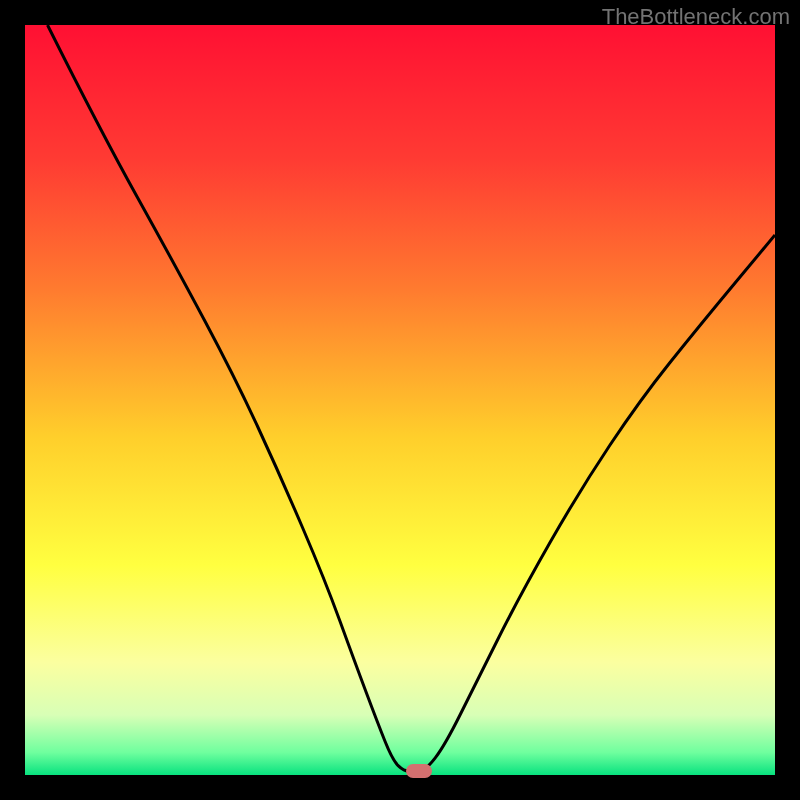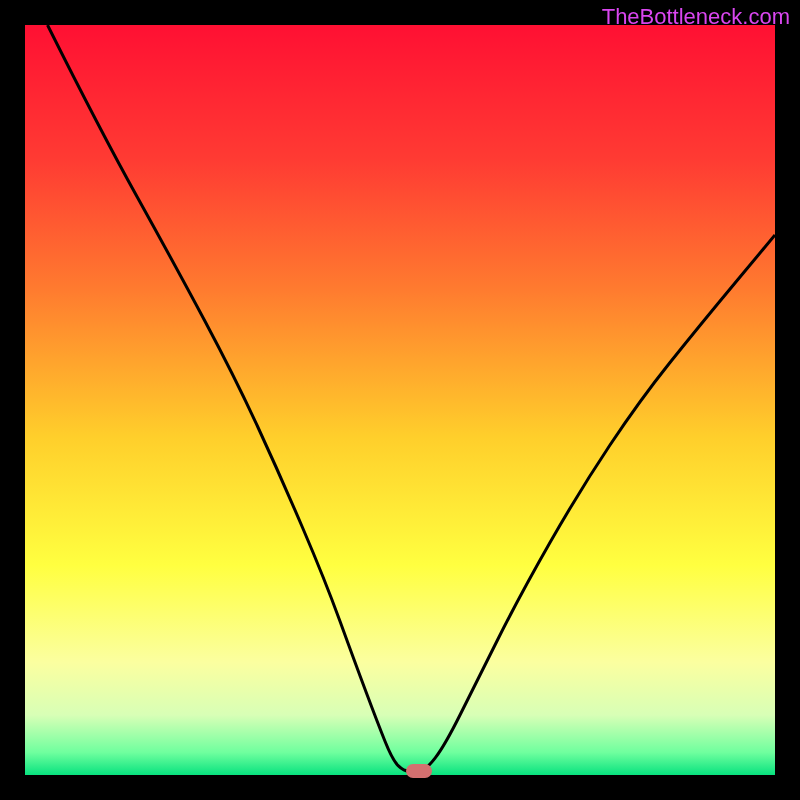--- a/index.html
+++ b/index.html
@@ -14,21 +14,21 @@
   .frame {
     position: relative;
     width: 800px;
     height: 800px;
     background: #000;
   }
   .watermark {
     position: absolute;
     top: 4px;
     right: 10px;
-    color: #d946ef;
+    color: #737373;
     font-size: 22px;
     z-index: 10;
   }
   .plot-wrap {
     position: absolute;
     left: 25px;
     top: 25px;
     width: 750px;
     height: 750px;
   }

